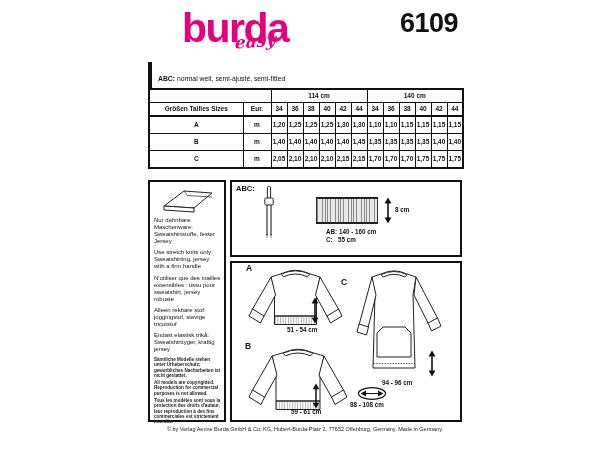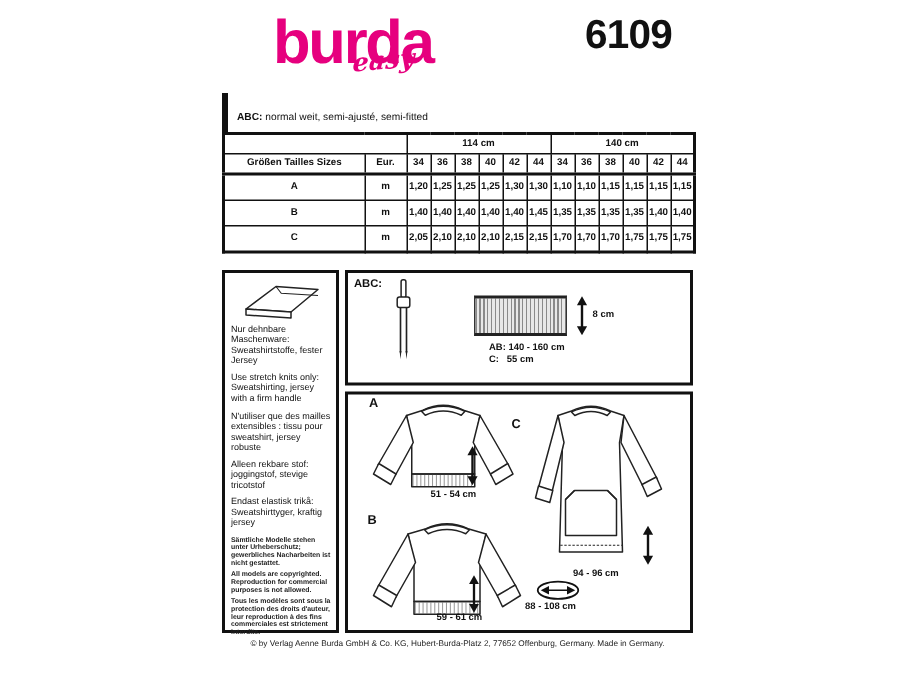--- a/index.html
+++ b/index.html
@@ -6,21 +6,21 @@
   #page{position:relative;width:610px;height:450px;background:#fff;overflow:hidden;
         font-family:"Liberation Sans",sans-serif;color:#111;}
   .abs{position:absolute;}
 
   
   #brand{left:182px;top:8px;width:120px;height:50px;}
   #brand .word{font-size:41px;font-weight:bold;letter-spacing:-1.5px;line-height:1;}
   #brand .script{position:absolute;left:53px;top:25px;font-family:"DejaVu Serif",serif;
                  font-style:italic;font-weight:bold;font-size:17px;
                  transform:rotate(-5deg) skewX(-8deg);line-height:1;}
-  #patnum{left:390px;top:10px;width:68px;font-size:27px;font-weight:bold;
+  #patnum{left:390px;top:10px;width:68px;text-align:right;font-size:27px;font-weight:bold;
           letter-spacing:-0.5px;line-height:1;}
 
   
   #titlebar{left:148px;top:62px;width:4px;height:27px;background:#111;}
   #title{left:158px;top:62px;width:310px;font-size:9.5px;font-weight:bold;letter-spacing:-0.2px;white-space:pre;}
   #subtitle{left:158px;top:75px;width:310px;font-size:6.8px;letter-spacing:0;}
   #subtitle b{font-weight:bold;}
 
   
   #tblwrap{left:148px;top:88px;}

